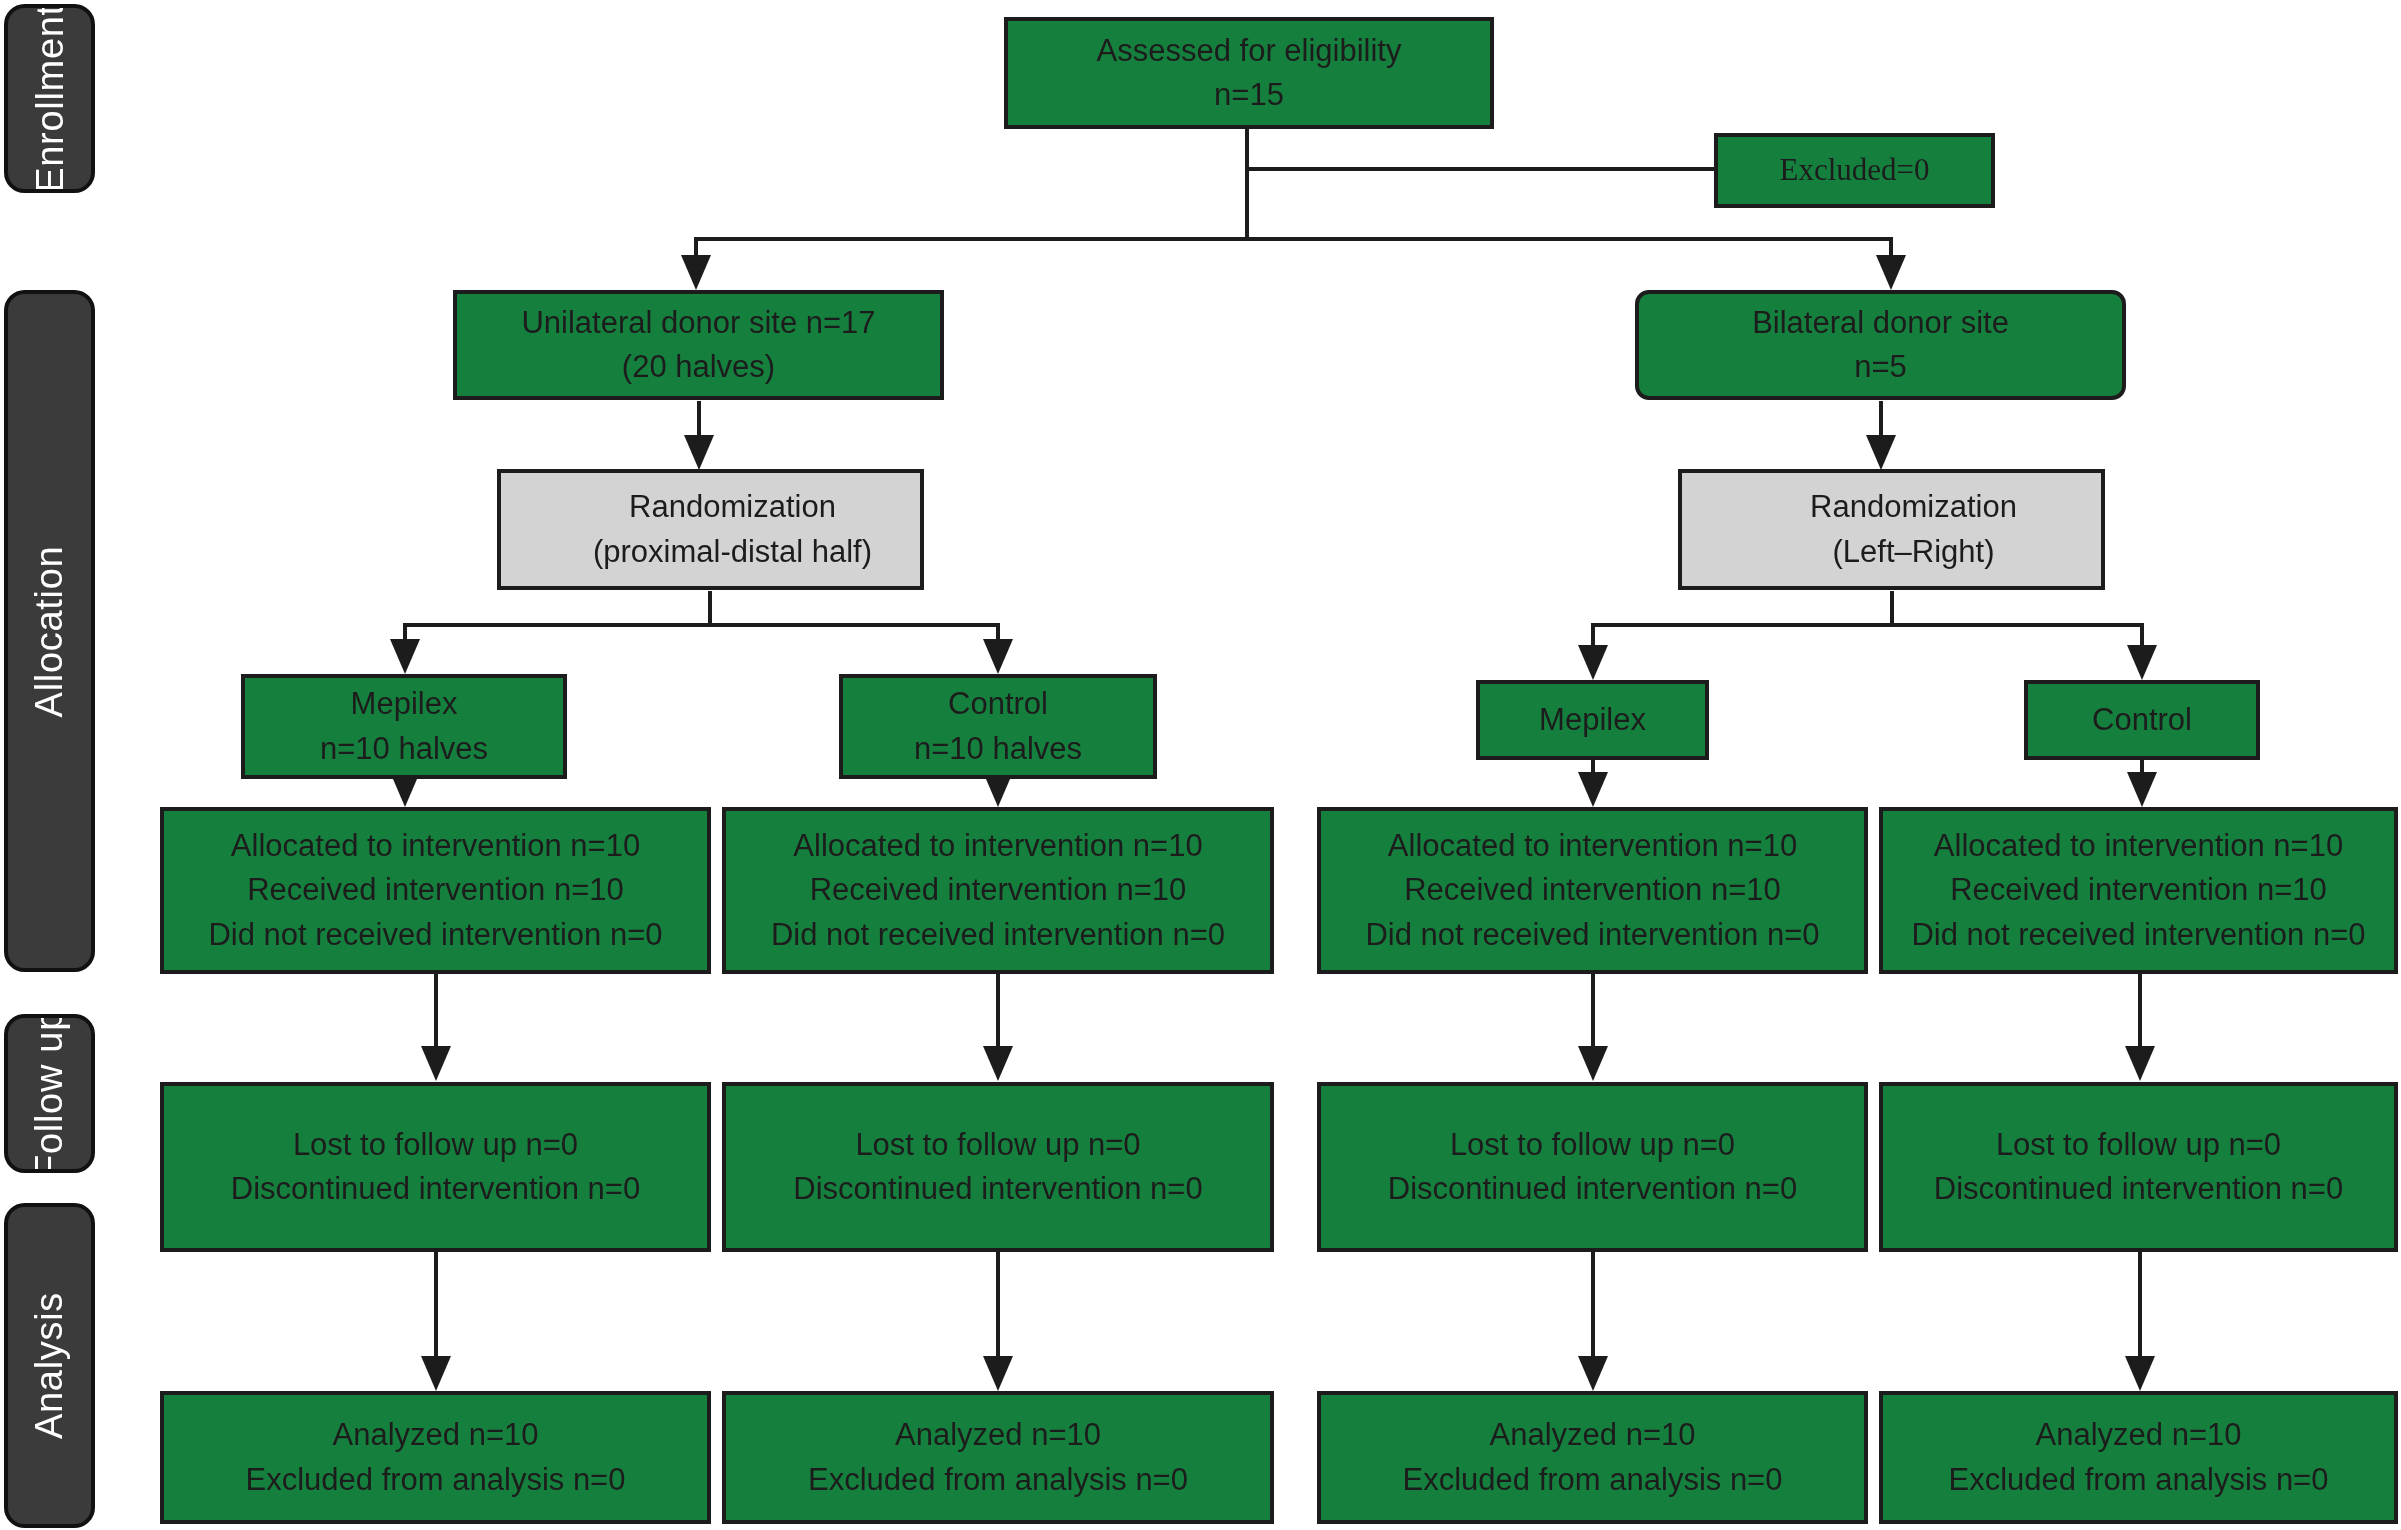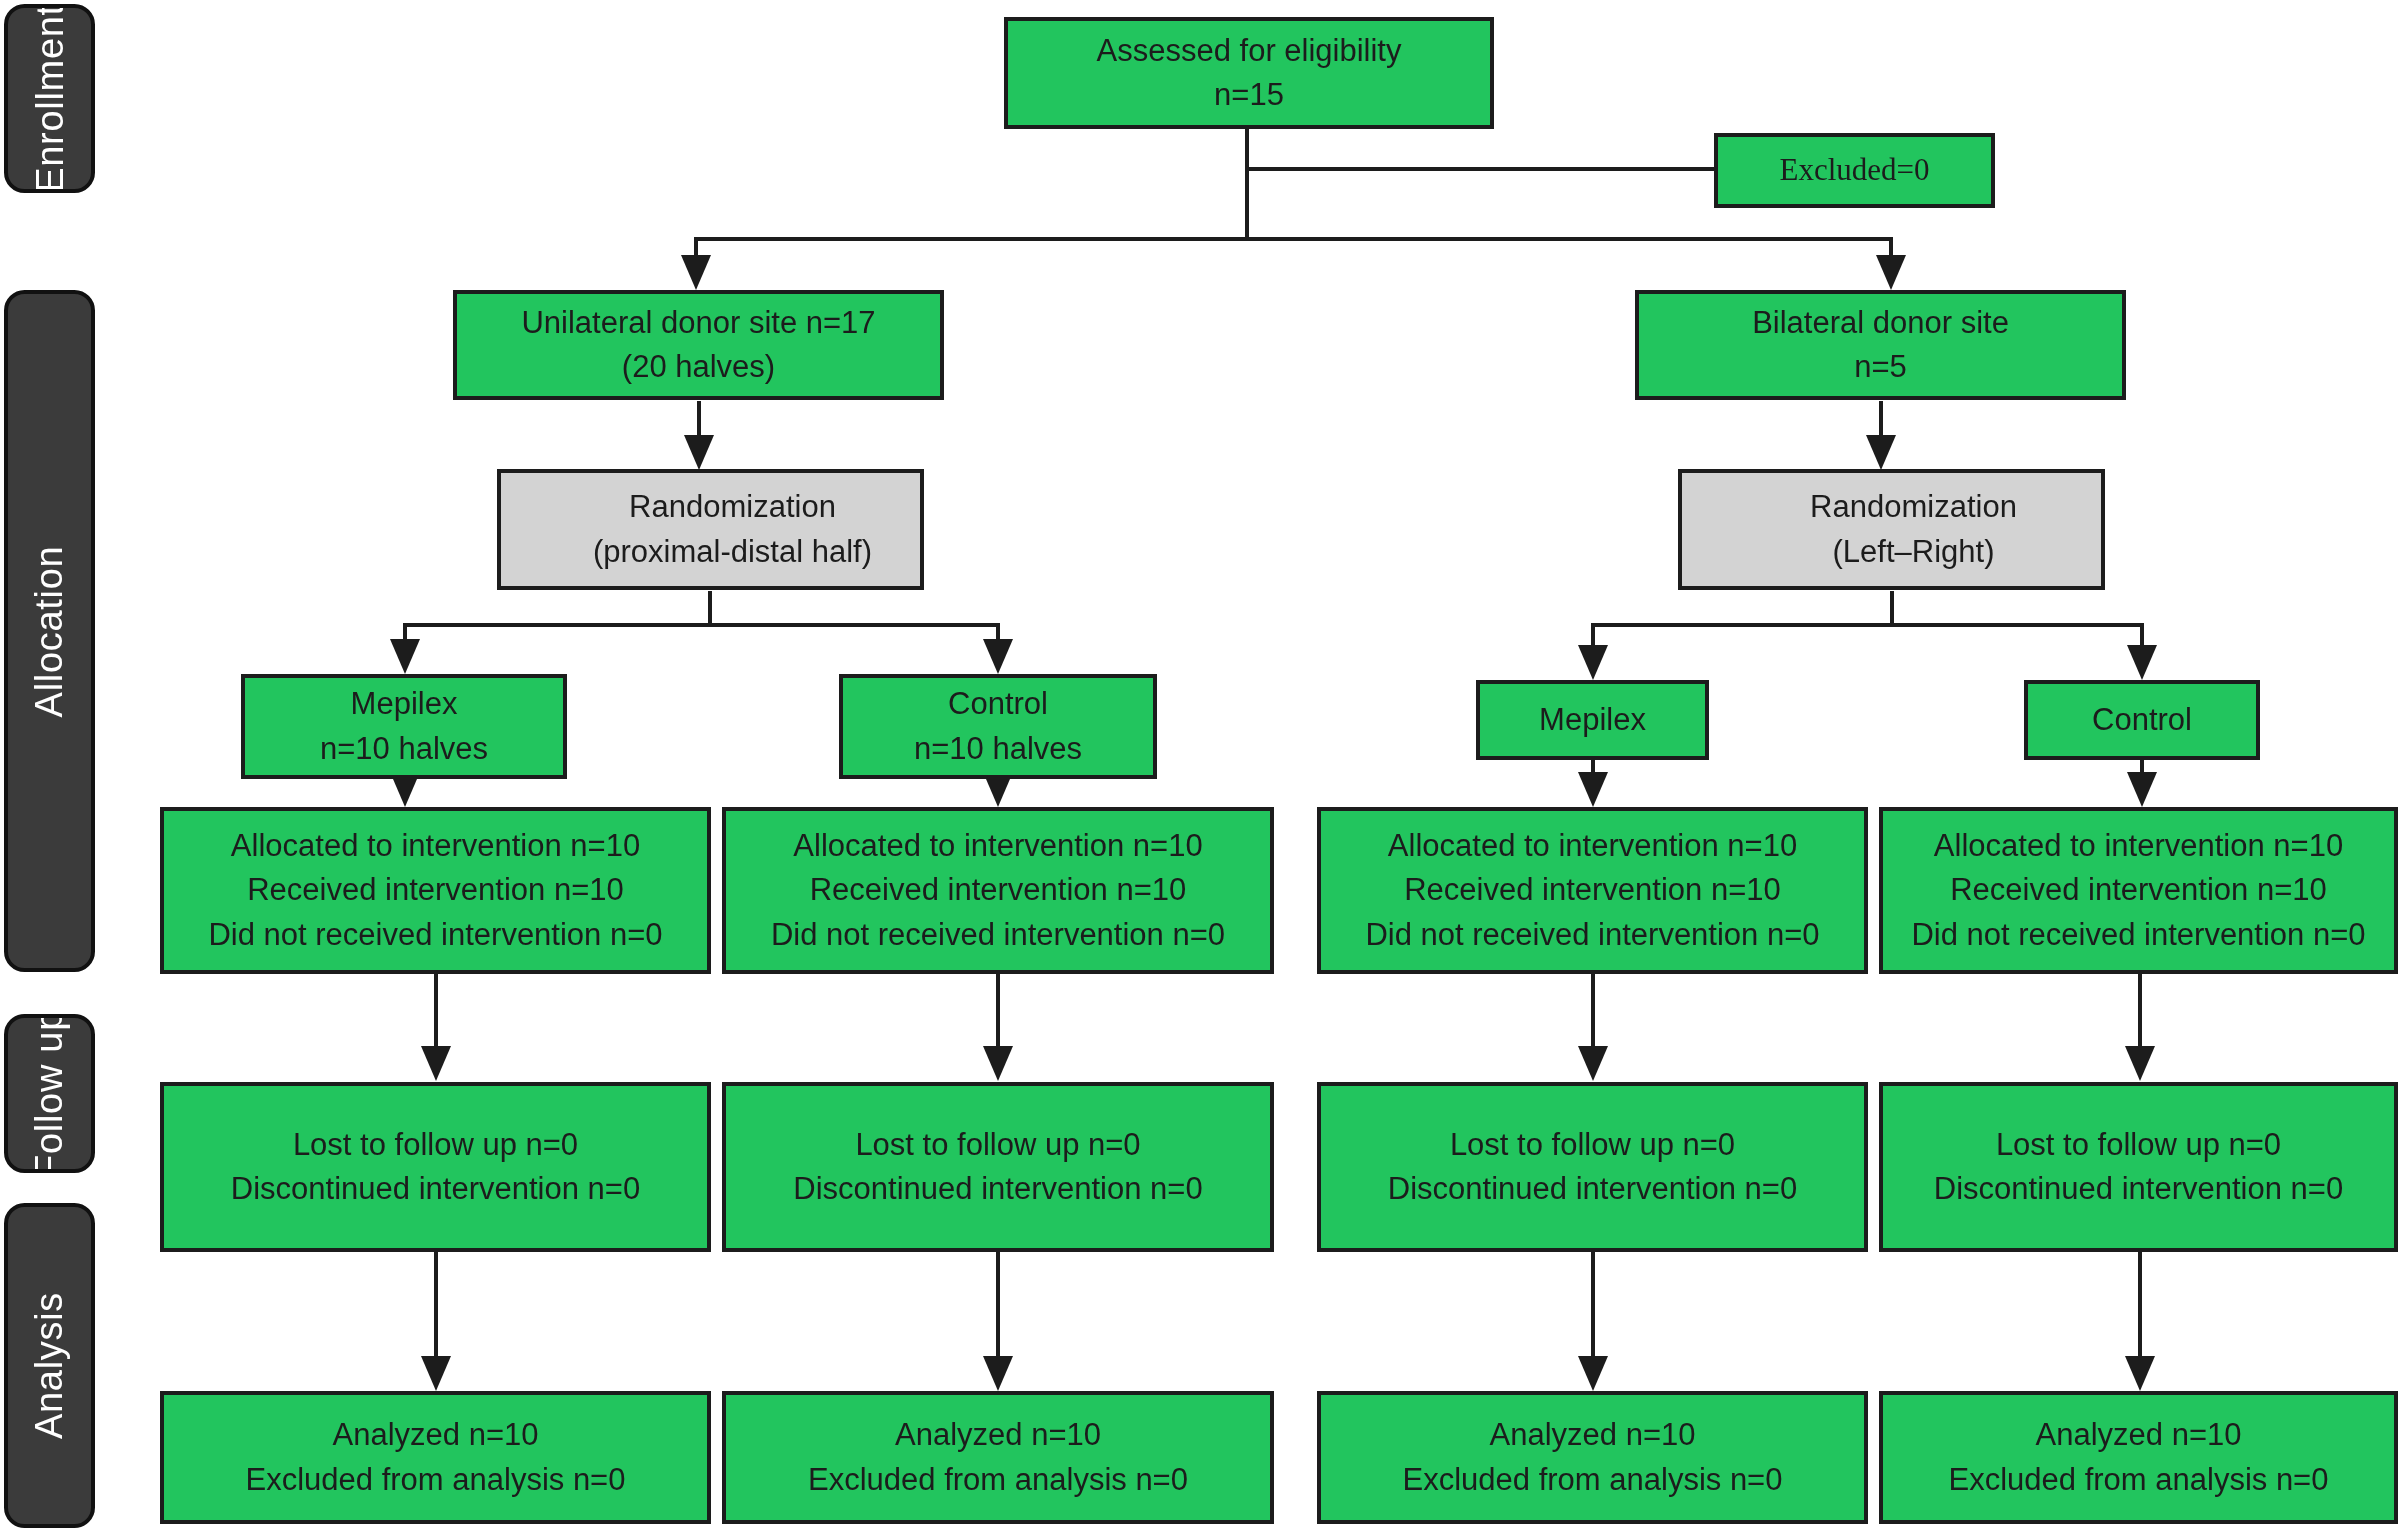--- a/index.html
+++ b/index.html
@@ -6,21 +6,21 @@
   html,body { background:#ffffff; }
   body { font-family:"Liberation Sans", sans-serif; }
   #canvas {
     position:relative;
     width:2401px; height:1531px;
     background:#ffffff;
     overflow:hidden;
   }
   .box {
     position:absolute;
-    background:#22c55e;
+    background:#15803d;
     border:4.4px solid #1c1c1c;
     display:flex; align-items:center; justify-content:center;
     text-align:center;
     font-size:31px; line-height:1.42; color:#1c1c1c;
     white-space:pre-line;
   }
   .box.gray { background:#d3d3d3;padding-left:44px; }
   .stage {
     position:absolute;
     background:#3b3b3b;
@@ -104,21 +104,21 @@
   <div class="arrow" style="left:2138px; top:1252px; height:104px;"></div>
 
   <div class="box" style="left:1004px; top:17px; width:490px; height:112px;">Assessed for eligibility
 n=15</div>
 
   <div class="box" style="left:1714px; top:133px; width:281px; height:75px;font-family:Liberation Serif, serif;">Excluded=0</div>
 
   <div class="box" style="left:453px; top:290px; width:491px; height:110px;">Unilateral donor site n=17
 (20 halves)</div>
 
-  <div class="box" style="left:1635px; top:290px; width:491px; height:110px;">Bilateral donor site
+  <div class="box" style="left:1635px; top:290px; width:491px; height:110px;border-radius:14px;">Bilateral donor site
 n=5</div>
 
   <div class="box gray" style="left:497px; top:469px; width:427px; height:121px;">Randomization
 (proximal-distal half)</div>
 
   <div class="box gray" style="left:1678px; top:469px; width:427px; height:121px;">Randomization
 (Left–Right)</div>
 
   <div class="box" style="left:241px; top:674px; width:326px; height:105px;">Mepilex
 n=10 halves</div>

